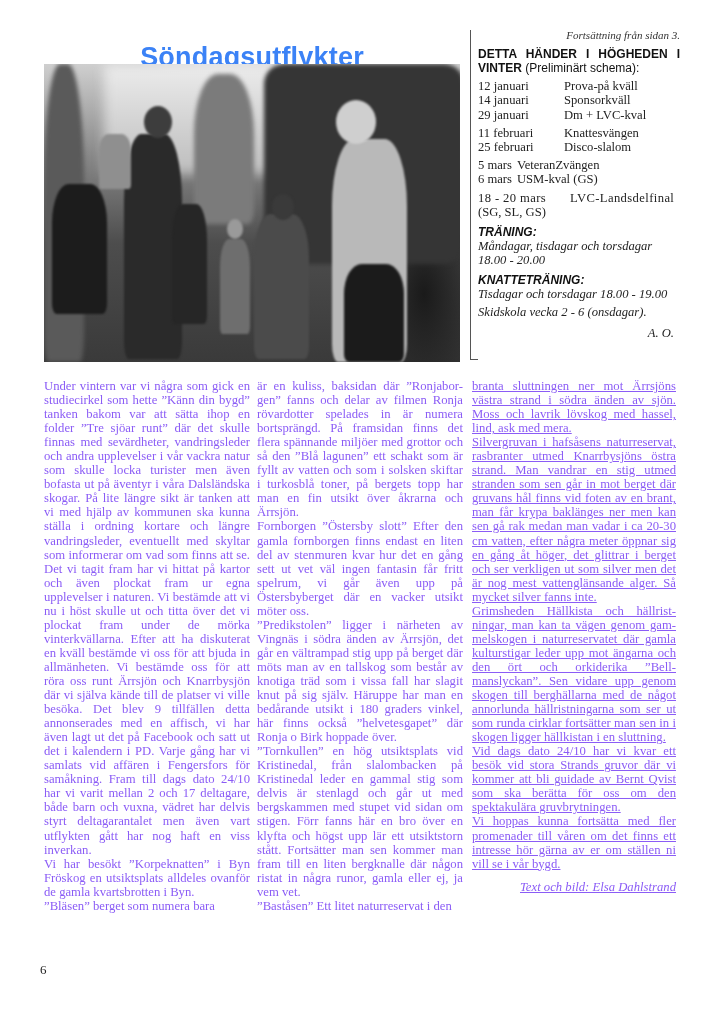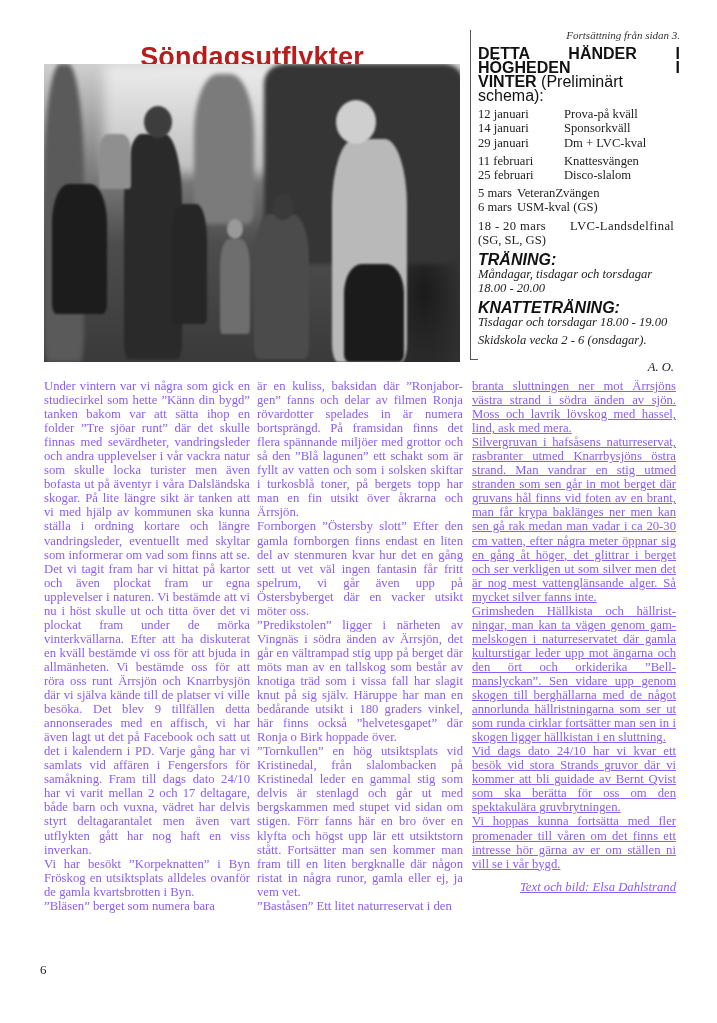--- a/index.html
+++ b/index.html
@@ -1,50 +1,50 @@
 <!DOCTYPE html>
 <html><head>
 <meta charset="utf-8">
 <style>
   html, body { margin: 0; padding: 0; background: #ffffff; }
   body { width: 717px; height: 1023px; position: relative; overflow: hidden; color: #1a1a1a; }
   .page { position: absolute; inset: 0; }
   .title {
     position: absolute; left: 44px; top: 24px; width: 416px; text-align: center;
     font-family: "Liberation Sans", sans-serif; font-weight: bold; font-size: 27px;
-    letter-spacing: 0.2px; color: #b91c1c;
+    letter-spacing: 0.2px; color: #3b82f6;
   }
   .photo {
     position: absolute; left: 44px; top: 64px; width: 416px; height: 298px; overflow: hidden;
     background:
       radial-gradient(ellipse 90px 60px at 175px 30px, #e6e6e6 0%, rgba(230,230,230,0) 100%),
       radial-gradient(ellipse 70px 140px at 380px 230px, #1a1a1a 0%, rgba(26,26,26,0) 100%),
       linear-gradient(180deg, #cfcfcf 0%, #8a8a8a 30%, #4d4d4d 60%, #3a3a3a 100%);
   }
   .photo .sky { position:absolute; left:60px; top:0; width:180px; height:110px;
     background: linear-gradient(180deg,#ececec,#bdbdbd); filter: blur(6px); }
   .photo .tree { position:absolute; background:#2e2e2e; border-radius: 40% 40% 10% 10%; filter: blur(2px); }
   .photo .person { position:absolute; border-radius: 30% 30% 8% 8%; filter: blur(1px); }
   .photo .head { position:absolute; border-radius:50%; filter: blur(0.8px); }
   .vrule { position: absolute; left: 470px; top: 30px; width: 1px; height: 330px; background: #555; }
   .sidebar { position: absolute; left: 478px; top: 28px; width: 202px;
     font-family: "Liberation Serif", serif; font-size: 12.6px; line-height: 14.2px; color: #222; }
   .cont { text-align: right; font-style: italic; font-size: 11px; margin-bottom: 5px; color: #333; }
-  .sb-head { font-family: "Liberation Sans", sans-serif; font-weight: bold; font-size: 16px; line-height: 14px; color:#111; }
+  .sb-head { font-family: "Liberation Sans", sans-serif; font-weight: bold; font-size: 12px; line-height: 14px; color:#111; }
   .sb-head .norm { font-weight: normal; }
   .sb-head.justify { text-align: justify; text-align-last: justify; }
   .sched-group { margin-top: 4px; }
   .sched-row { display: flex; }
   .sched-row .d { width: 86px; flex: none; }
   .sched-row.short .d { width: auto; margin-right: 5px; }
   .sched-row.wide { letter-spacing: 0.4px; }
   .sched-row.wide .d { width: 92px; }
   .sb-section { margin-top: 6px; font-style: italic; }
   .sb-line { }
-  .sign { text-align: right; font-style: italic; margin-top: 13px; padding-right: 6px; }
+  .sign { text-align: right; font-style: italic; margin-top: 7px; padding-right: 6px; }
   .hrule-small { position: absolute; left: 470px; top: 359px; width: 8px; height: 1px; background:#555; }
   .col {
     position: absolute; top: 379px; width: 206px;
     font-family: "Liberation Serif", serif; font-size: 12.7px; line-height: 14.05px;
     text-align: justify; color: #8b5cf6; hyphens: manual;
   }
   .col p { margin: 0; }
   .col1 { left: 44px; }
   .col2 { left: 257px; }
   .col3 { left: 472px; width: 204px; text-decoration: underline; }

